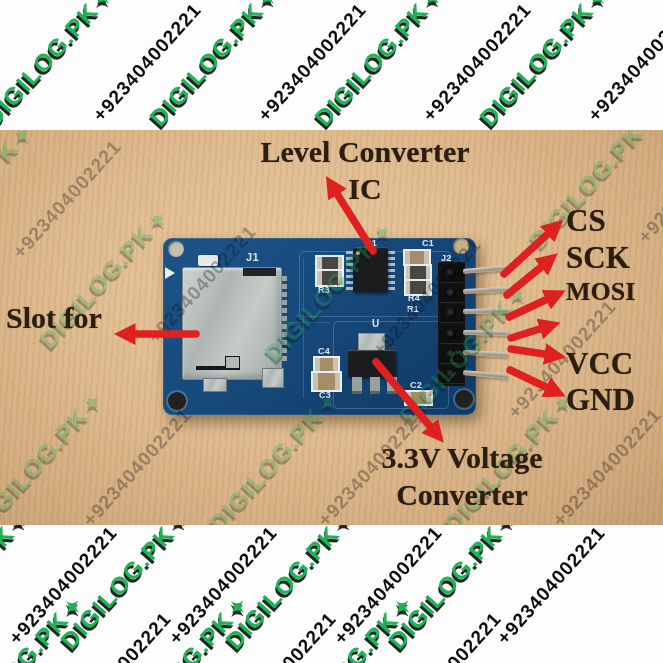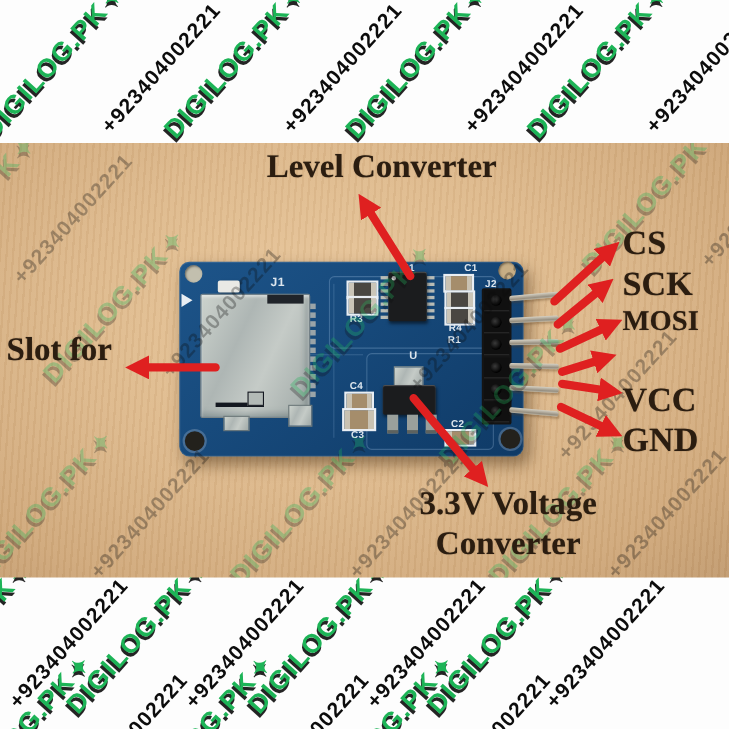--- a/index.html
+++ b/index.html
@@ -230,22 +230,23 @@
       <div class="wm-brand" style="left: 415px; top: 271px; color: rgb(29, 180, 87);">DIGILOG.PK<span class="wm-star">✦</span></div>
       <div class="wm-phone" style="left: 520px; top: 271px;">+923404002221</div>
       <div class="wm-brand" style="left: -10px; top: 379px; color: rgb(29, 180, 87);">DIGILOG.PK<span class="wm-star">✦</span></div>
       <div class="wm-phone" style="left: 95px; top: 379px;">+923404002221</div>
       <div class="wm-brand" style="left: 225px; top: 379px; color: rgb(29, 180, 87);">DIGILOG.PK<span class="wm-star">✦</span></div>
       <div class="wm-phone" style="left: 330px; top: 379px;">+923404002221</div>
       <div class="wm-brand" style="left: 460px; top: 379px; color: rgb(29, 180, 87);">DIGILOG.PK<span class="wm-star">✦</span></div>
       <div class="wm-phone" style="left: 565px; top: 379px;">+923404002221</div>
     </div>
 
-  <div class="ann center" style="left:217px;top:134px;width:260px;">
+  <div class="ann center" style="left:235px;top:134px;width:260px;">
     <div>Level Converter</div>
+    <div>IC</div>
   </div>
   <div class="ann" style="left:6px;top:300px;">
     <div>Slot for</div>
   </div>
   <div class="ann center" style="left:352px;top:440px;width:220px;">
     <div>3.3V Voltage</div>
     <div>Converter</div>
   </div>
   <div class="ann" style="left:566px;top:202px;font-size:31px;">CS</div>
   <div class="ann" style="left:566px;top:239px;font-size:31px;">SCK</div>

